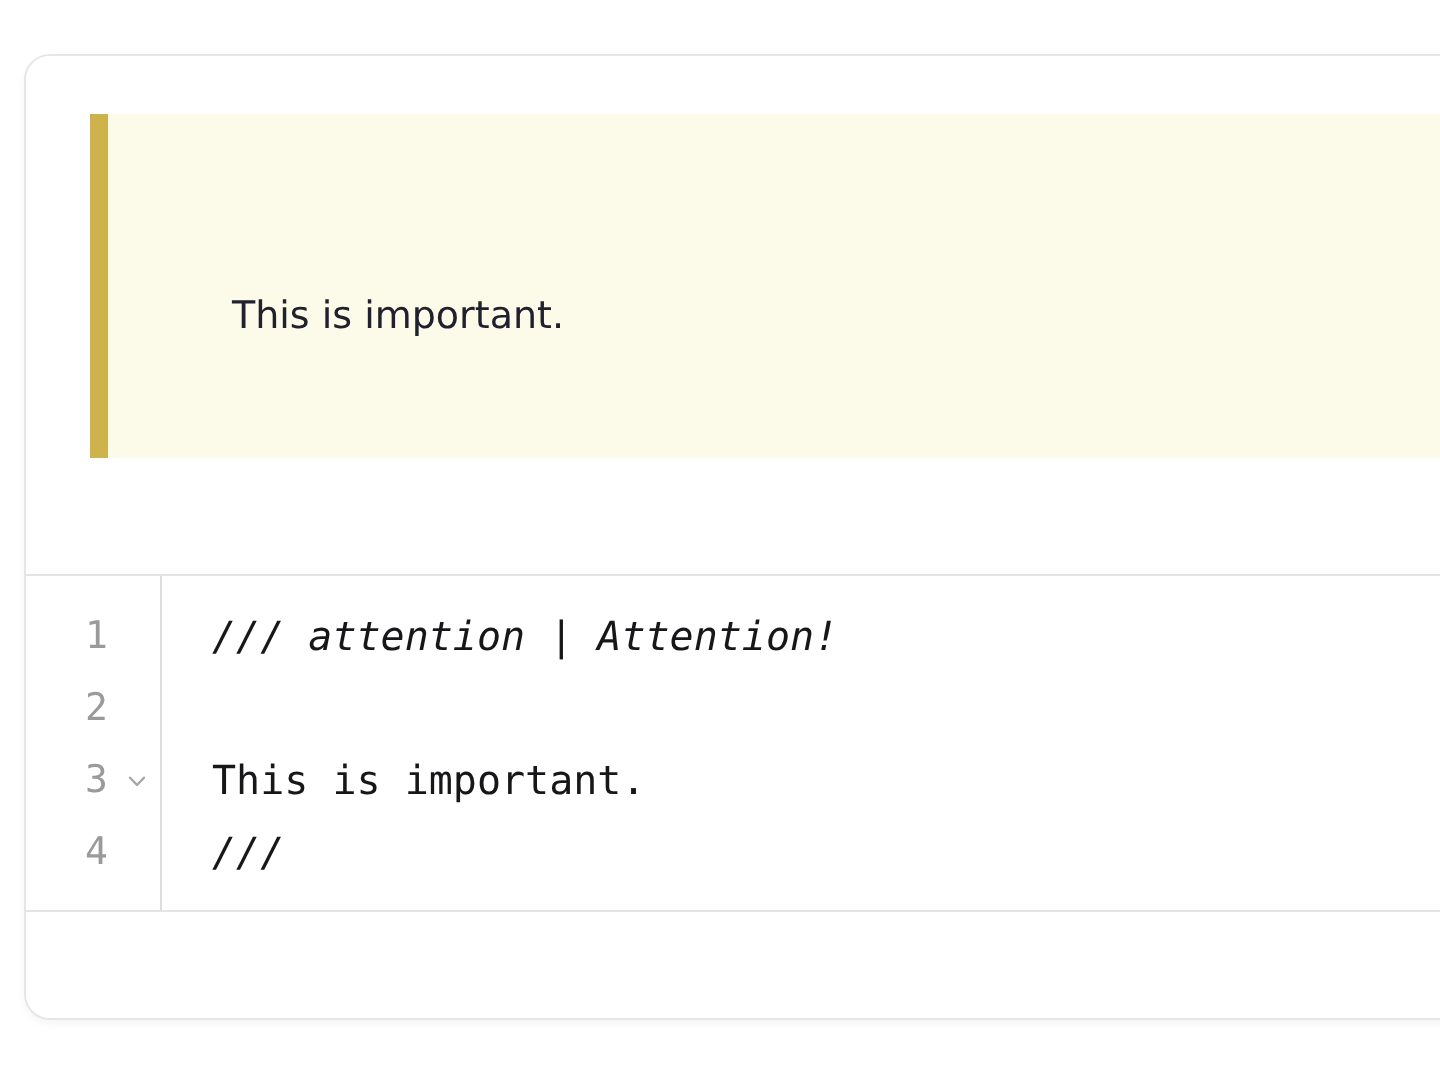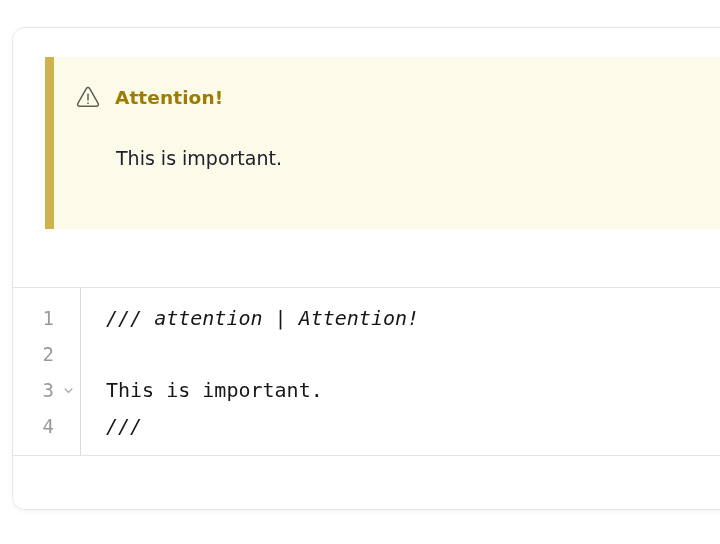--- a/index.html
+++ b/index.html
@@ -183,30 +183,20 @@
 <body>
 
 <div id="viewport">
 
   <div class="doc-card">
 
     <div class="preview-pane">
 
       <div class="admonition">
 
-        <div class="admonition-title">
-          <span class="warn-icon">
-            <svg viewBox="0 0 26 26" width="26" height="26" aria-hidden="true">
-              <path d="M13 3.6 C13.75 3.6 14.35 4.0 14.75 4.7 L23.1 19.3 C23.5 20.05 23.5 20.8 23.15 21.4 C22.8 22.0 22.15 22.35 21.35 22.35 L4.65 22.35 C3.85 22.35 3.2 22.0 2.85 21.4 C2.5 20.8 2.5 20.05 2.9 19.3 L11.25 4.7 C11.65 4.0 12.25 3.6 13 3.6 Z" fill="none" stroke="#5f5f55" stroke-width="1.5" stroke-linejoin="round"></path>
-              <line x1="13" y1="10.2" x2="13" y2="16.1" stroke="#5f5f55" stroke-width="1.5" stroke-linecap="round"></line>
-              <circle cx="13" cy="19.1" r="0.95" fill="#5f5f55"></circle>
-            </svg>
-          </span>
-          <span class="admonition-title-text">Attention!</span>
-        </div>
 
         <div class="admonition-body">This is important.</div>
       </div>
     </div>
 
     <div class="code-pane">
 
       <div class="code-gutter">
         <div class="code-pad-top"></div>
 

